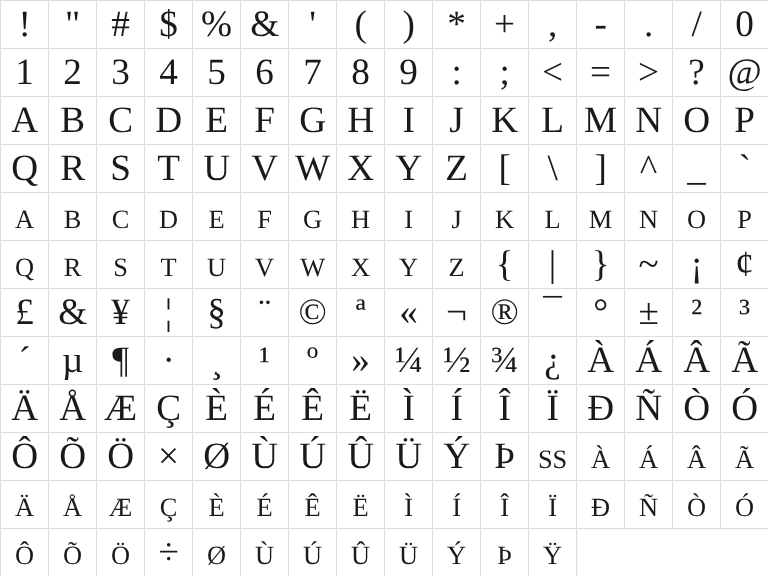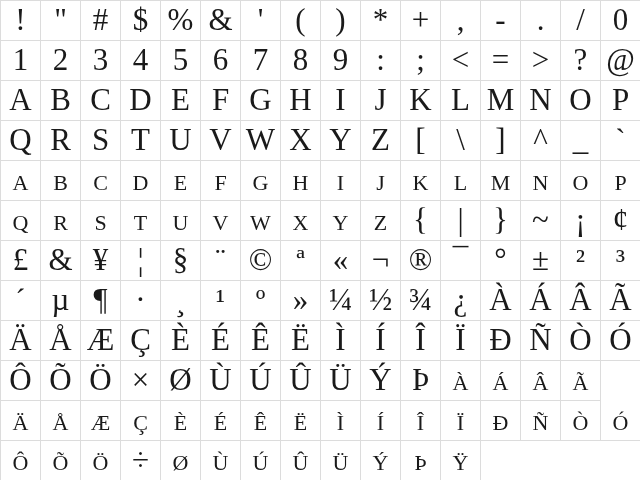--- a/index.html
+++ b/index.html
@@ -221,20 +221,21 @@
       <div class="glyph-cell"><span class="">Õ</span></div>
       <div class="glyph-cell"><span class="">Ö</span></div>
       <div class="glyph-cell"><span class="">×</span></div>
       <div class="glyph-cell"><span class="">Ø</span></div>
       <div class="glyph-cell"><span class="">Ù</span></div>
       <div class="glyph-cell"><span class="">Ú</span></div>
       <div class="glyph-cell"><span class="">Û</span></div>
       <div class="glyph-cell"><span class="">Ü</span></div>
       <div class="glyph-cell"><span class="">Ý</span></div>
       <div class="glyph-cell"><span class="">Þ</span></div>
+      <div class="glyph-cell"><span class="sc">SS</span></div>
       <div class="glyph-cell"><span class="sc">À</span></div>
       <div class="glyph-cell"><span class="sc">Á</span></div>
       <div class="glyph-cell"><span class="sc">Â</span></div>
       <div class="glyph-cell"><span class="sc">Ã</span></div>
     </div>
     <div class="grid-row">
       <div class="glyph-cell"><span class="sc">Ä</span></div>
       <div class="glyph-cell"><span class="sc">Å</span></div>
       <div class="glyph-cell"><span class="sc">Æ</span></div>
       <div class="glyph-cell"><span class="sc">Ç</span></div>

